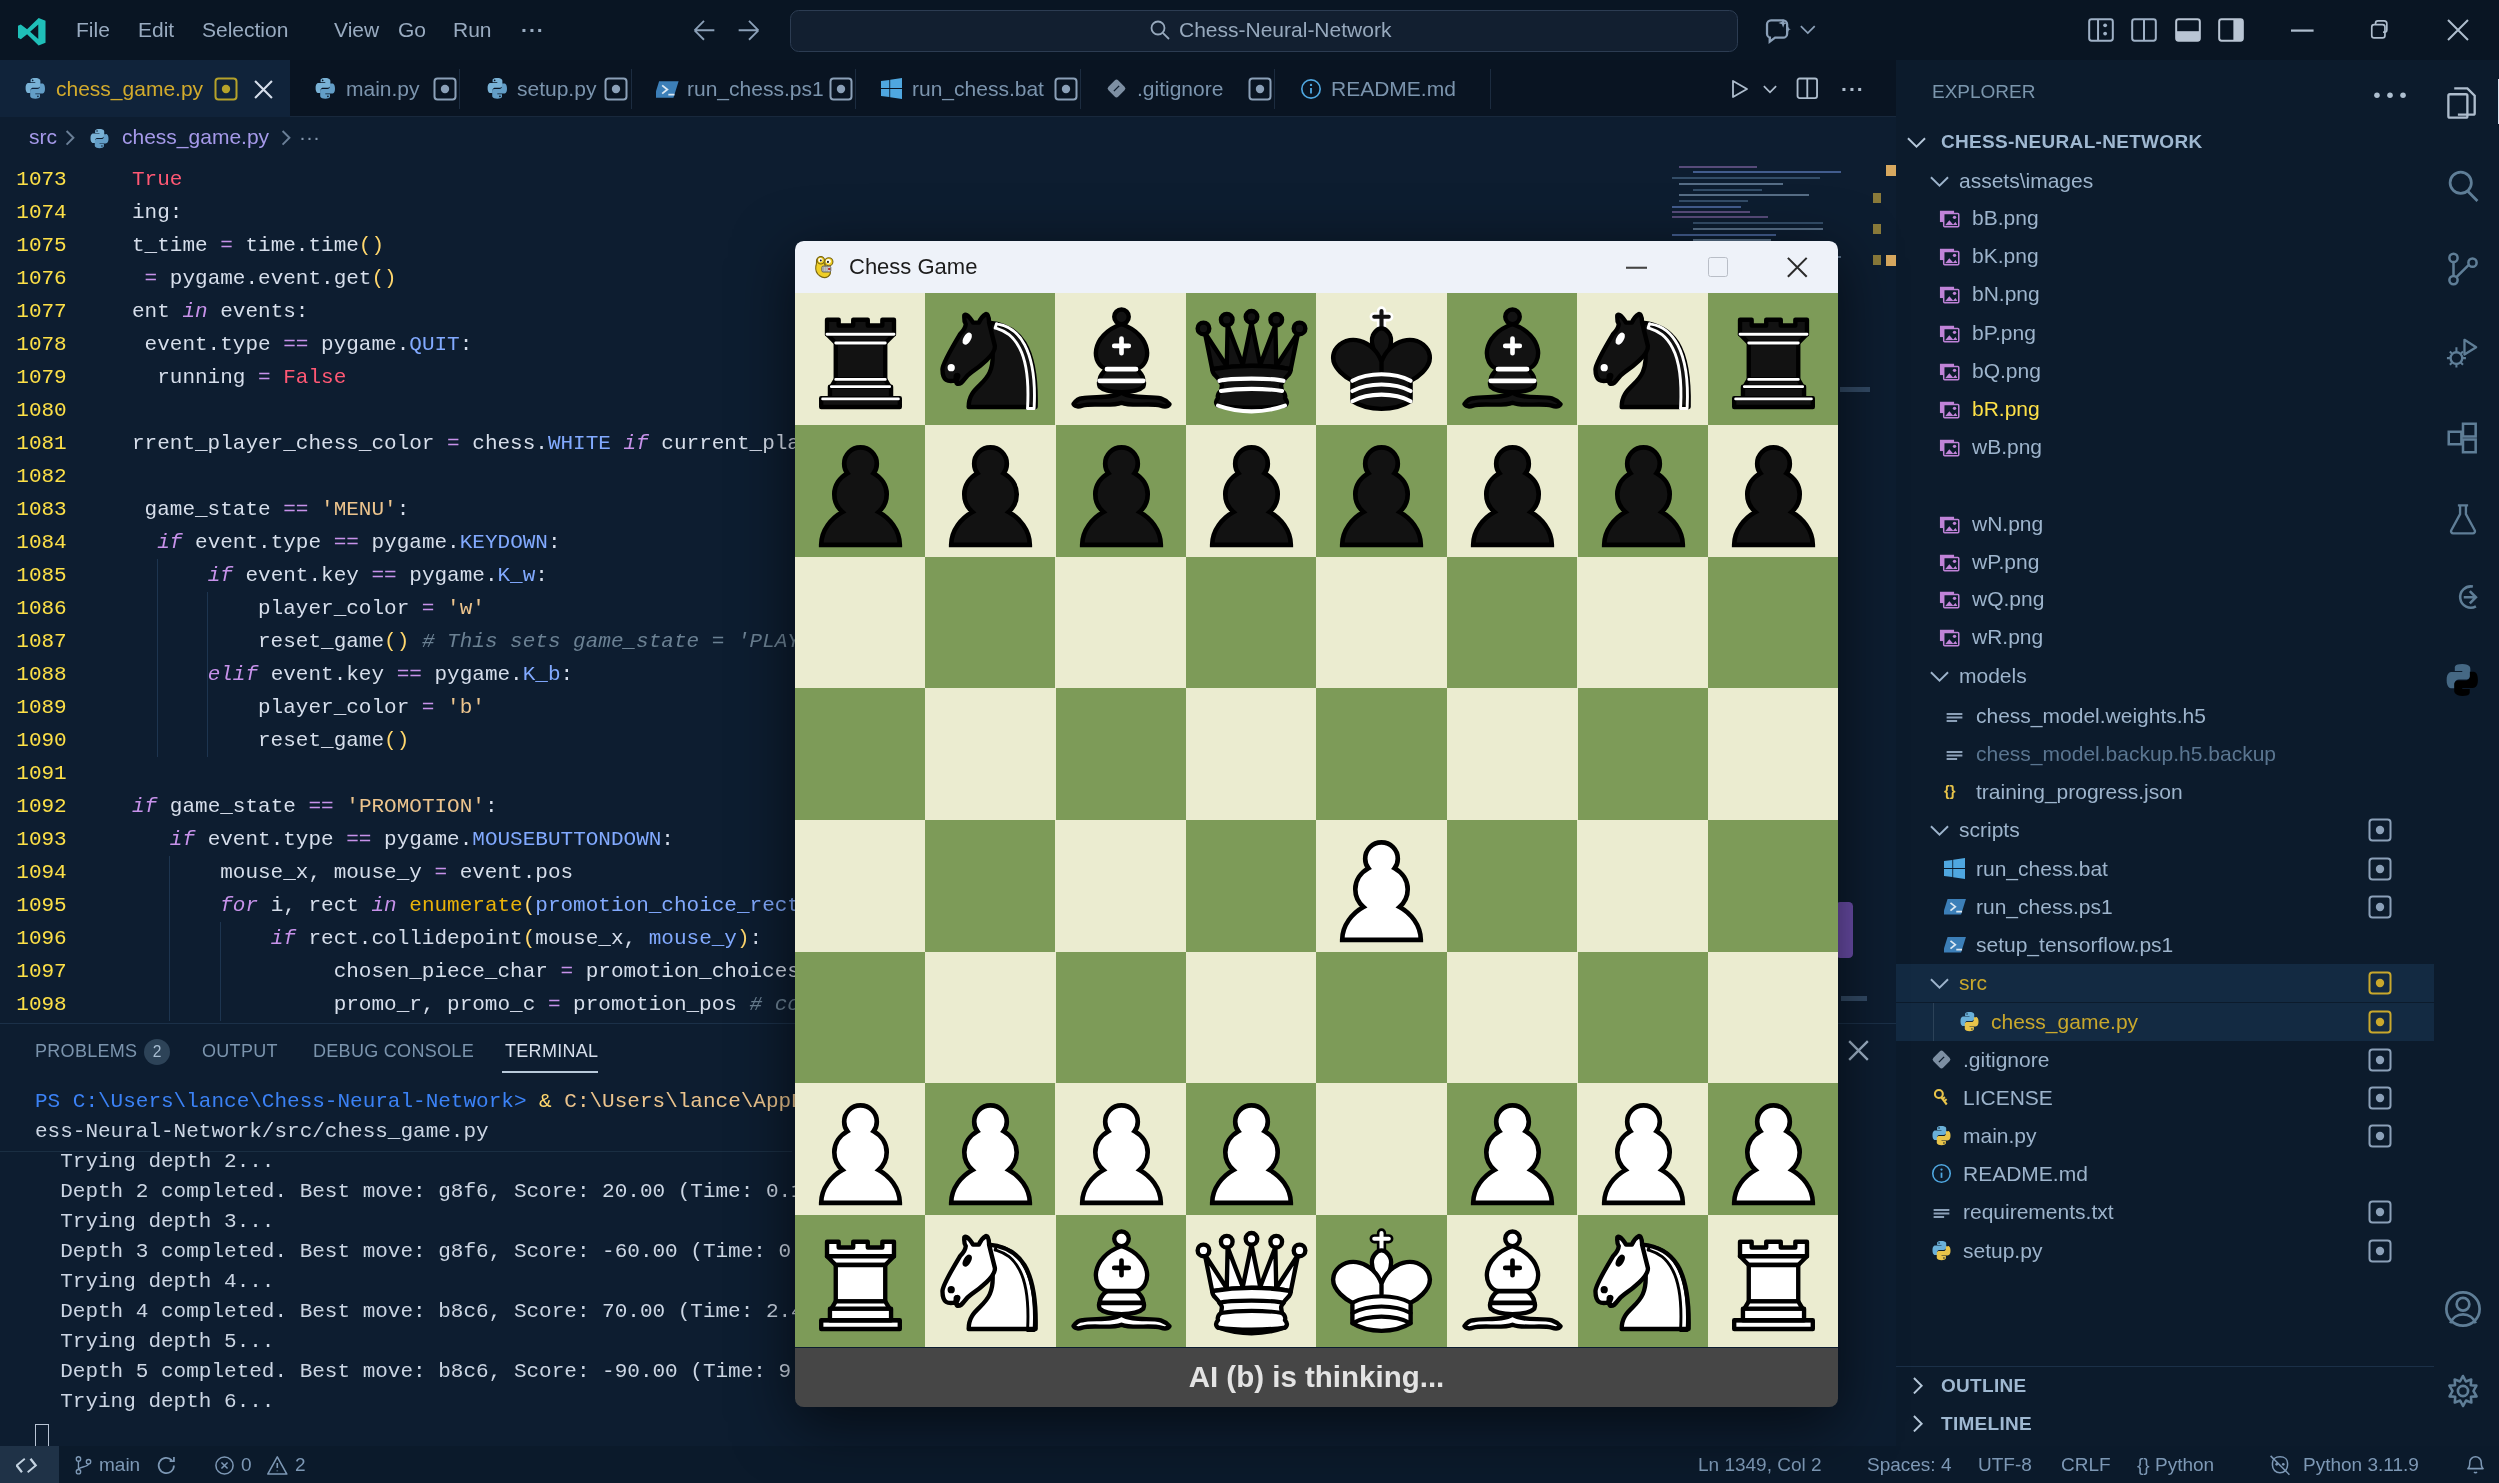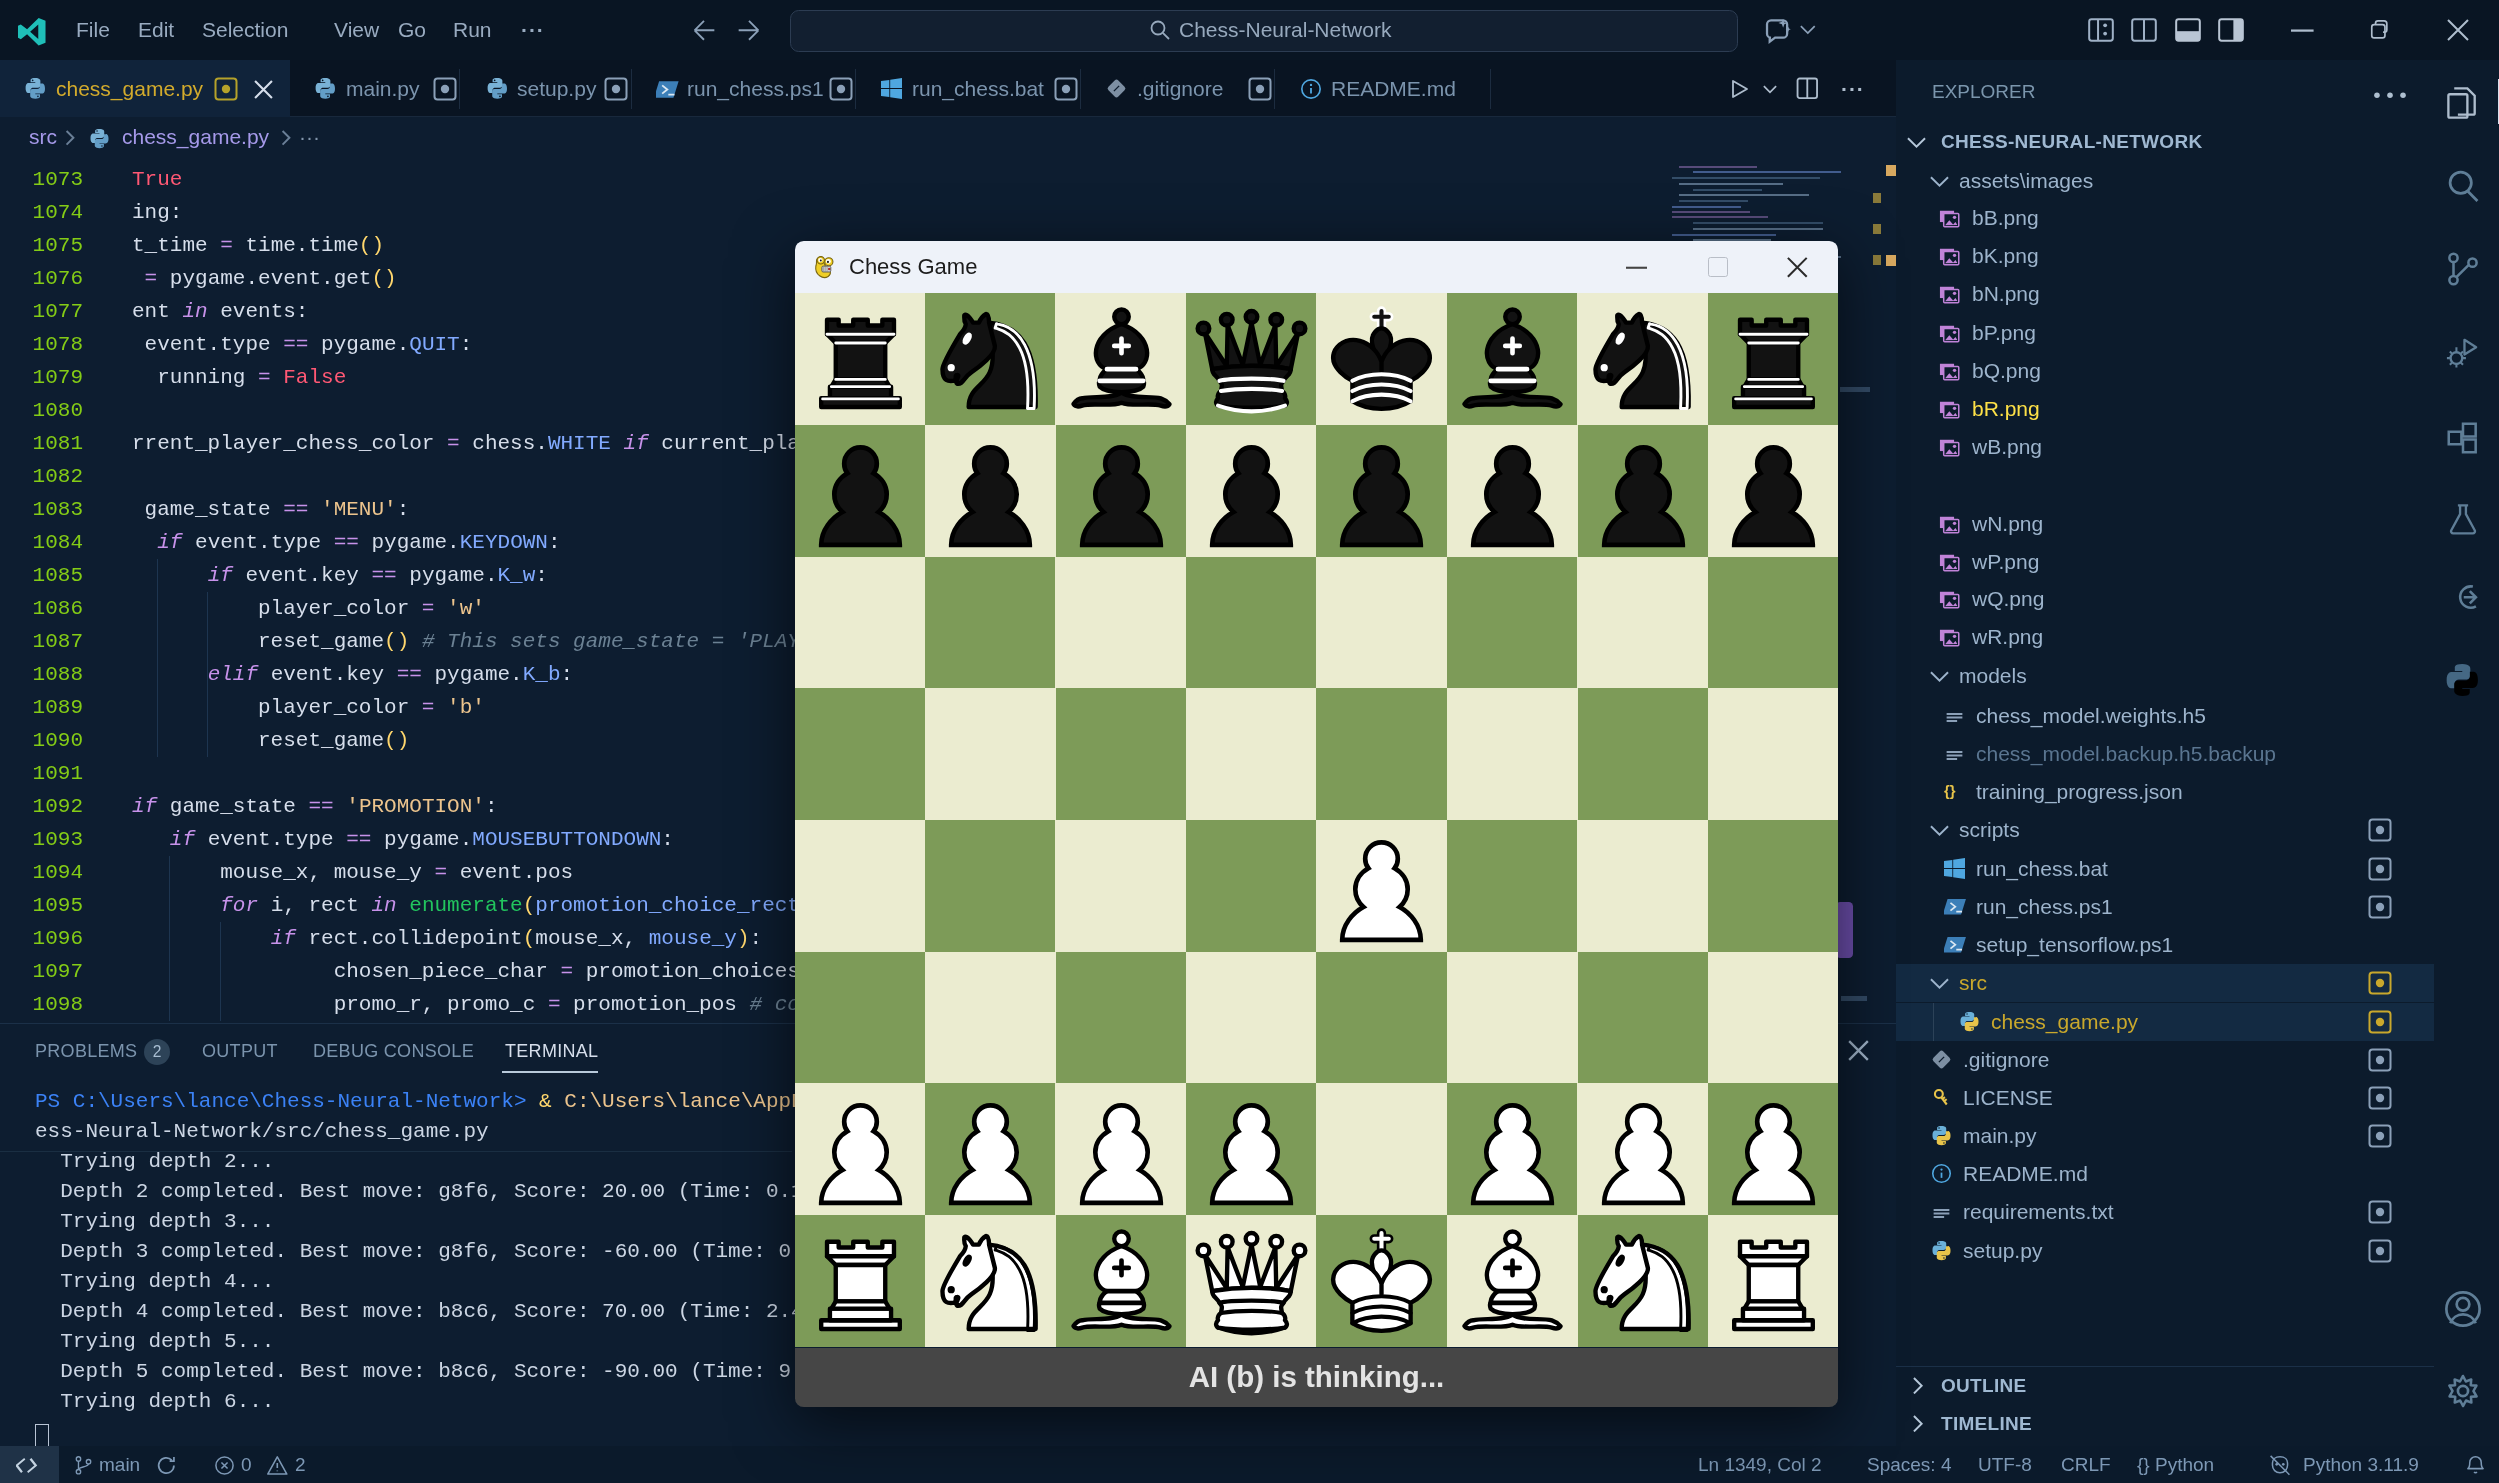--- a/index.html
+++ b/index.html
@@ -6,30 +6,30 @@
 .abs{position:absolute}
 #tbar{position:absolute;left:0;top:0;width:2500px;height:60px;background:#091523}
 .menu{position:absolute;top:0;height:60px;line-height:60px;font-size:21px;color:#99abc0}
 #sbox{position:absolute;left:790px;top:9.6px;width:948px;height:42px;background:#121f30;border:0.9px solid #2c3c52;border-radius:8.7px;color:#9fb1c6;font-size:21px}
 #tabs{position:absolute;left:0;top:60px;width:1896px;height:57px;background:#091422;border-bottom:0.9px solid #18283c}
 .tab{position:absolute;top:0;height:57px;font-size:21px;color:#7b94ad}
 .tab.on{background:#10233a;color:#d3ab2c}
 .tsep{position:absolute;top:8.7px;width:0.9px;height:40px;background:#1c2c40}
 #bc{position:absolute;left:0;top:118px;width:1896px;height:41px;background:#0d1d30;font-size:21px;color:#a599e9}
 #ed{position:absolute;left:0;top:159px;width:1896px;height:864px;background:#0d1d30;overflow:hidden}
-#gut{position:absolute;left:0;top:4.3px;width:83px;text-align:right;font-family:"Liberation Mono",monospace;font-size:21px;line-height:33px;color:#84cc16;white-space:pre}
+#gut{position:absolute;left:0;top:4.3px;width:83px;text-align:center;font-family:"Liberation Mono",monospace;font-size:21px;line-height:33px;color:#fde047;white-space:pre}
 #code{position:absolute;left:132px;top:4.3px;font-family:"Liberation Mono",monospace;font-size:21px;line-height:33px;white-space:pre;color:#d6deeb}
 #code .k{color:#c792ea;font-style:italic}
 #code .o{color:#c792ea}
 #code .b{color:#ff5874}
 #code .s{color:#ecc48d}
 #code .c{color:#6b8193;font-style:italic}
 #code .n{color:#82aaff}
 #code .g{color:#ffd76d}
-#code .f{color:#22c55e}
+#code .f{color:#eab308}
 .ig{position:absolute;width:0.9px;background:#1d3550}
 #panel{position:absolute;left:0;top:1023px;width:1896px;height:423px;background:#0d1d30;border-top:0.9px solid #1b3048}
 .ptab{position:absolute;top:0;height:49px;line-height:54px;font-size:18px;color:#7b94ad;letter-spacing:0.3px}
 #term{position:absolute;left:35px;top:63px;font-family:"Liberation Mono",monospace;font-size:21px;line-height:30px;white-space:pre;color:#ccd6e4}
 #sb{position:absolute;left:1896px;top:60px;width:538px;height:1386px;background:#0c1b2c}
 .row{position:absolute;left:0;width:538px;height:38px;font-size:21px;color:#9db4cc}
 .hl{background:#132a42}
 .rlbl{position:absolute;top:50%;transform:translateY(-50%)}
 #ab{position:absolute;left:2434px;top:60px;width:66px;height:1386px;background:#0c1b2c}
 #sbar{position:absolute;left:0;top:1446px;width:2500px;height:37px;background:#0b1a2b;font-size:19px;color:#7d98b5}

